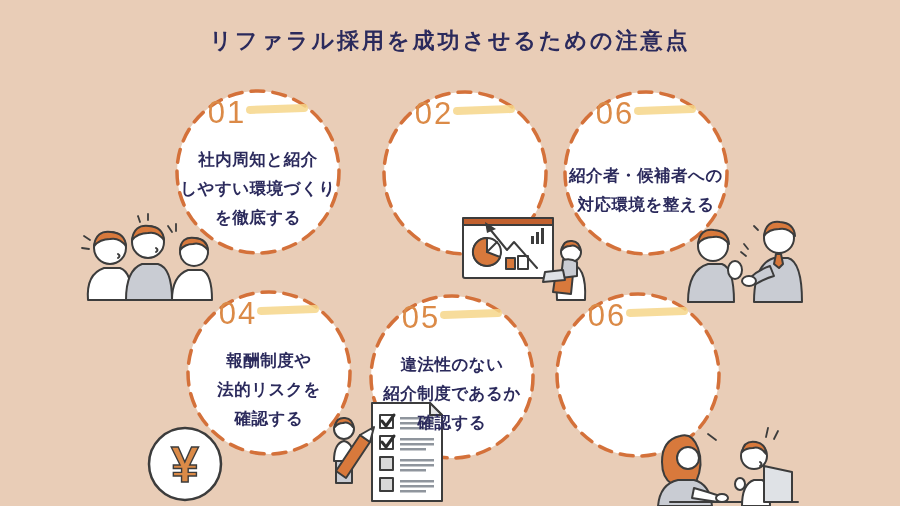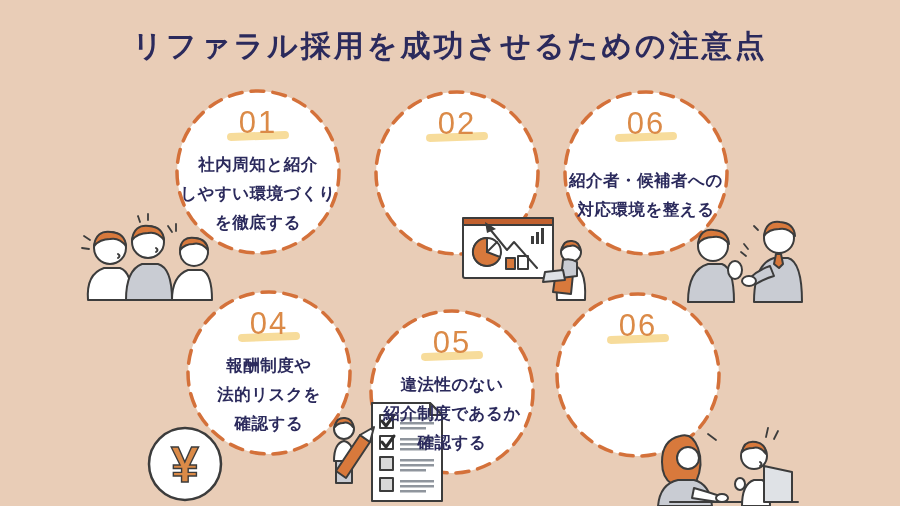--- a/index.html
+++ b/index.html
@@ -3,28 +3,28 @@
 <meta charset="utf-8">
 <style>
   html,body{margin:0;padding:0;}
   .page{
     position:relative;width:900px;height:506px;overflow:hidden;
     background:#E9CDB7;
     font-family:"Liberation Sans","DejaVu Sans",sans-serif;
   }
   .title{
     position:absolute;top:26px;left:0;width:100%;text-align:center;
-    font-size:30px;font-weight:bold;color:#2B2A5C;letter-spacing:3px;
+    font-size:22px;font-weight:bold;color:#2B2A5C;letter-spacing:3px;
   }
   .circle{
     position:absolute;width:170px;height:170px;border-radius:50%;
     display:flex;flex-direction:column;align-items:center;
   }
   .circle .ring{position:absolute;left:0;top:0;width:170px;height:170px;}
-  .numwrap{position:relative;margin-top:19px;z-index:1;display:flex;flex-direction:column;align-items:center;text-align:center;}
+  .numwrap{position:relative;margin-top:9px;z-index:1;display:flex;flex-direction:row;align-items:center;text-align:center;}
   .num{
     position:relative;z-index:2;font-size:31px;font-weight:400;color:#DB8A47;
     letter-spacing:2px;line-height:1.1;
   }
   .hl{
     position:relative;z-index:1;width:62px;height:8px;background:#F6D68A;
     border-radius:4px;margin-top:-8px;transform:rotate(-2deg);opacity:.85;
   }
   .txt{
     position:relative;z-index:1;flex:1;display:flex;align-items:center;justify-content:center;
@@ -48,21 +48,21 @@
     </svg>
     <div class="numwrap">
       <div class="num">01</div>
       <div class="hl"></div>
     </div>
     <div class="txt">社内周知と紹介
 しやすい環境づくり
 を徹底する</div>
   </div>
 
-  <div class="circle" style="left:372px;top:88px;">
+  <div class="circle" style="left:380px;top:88px;">
     <svg class="ring" viewBox="0 0 170 170">
       <circle cx="85" cy="85" r="81" fill="#FFFFFF" stroke="#D4713A" stroke-width="3.5" stroke-dasharray="13 9" stroke-linecap="round"></circle>
     </svg>
     <div class="numwrap">
       <div class="num">02</div>
       <div class="hl"></div>
     </div>
   </div>
 
   <div class="circle" style="left:561px;top:88px;">
@@ -83,21 +83,21 @@
     </svg>
     <div class="numwrap">
       <div class="num">04</div>
       <div class="hl"></div>
     </div>
     <div class="txt">報酬制度や
 法的リスクを
 確認する</div>
   </div>
 
-  <div class="circle" style="left:367px;top:307px;">
+  <div class="circle" style="left:367px;top:292px;">
     <svg class="ring" viewBox="0 0 170 170">
       <circle cx="85" cy="85" r="81" fill="#FFFFFF" stroke="#D4713A" stroke-width="3.5" stroke-dasharray="13 9" stroke-linecap="round"></circle>
     </svg>
     <div class="numwrap">
       <div class="num">05</div>
       <div class="hl"></div>
     </div>
     <div class="txt">違法性のない
 紹介制度であるか
 確認する</div>

